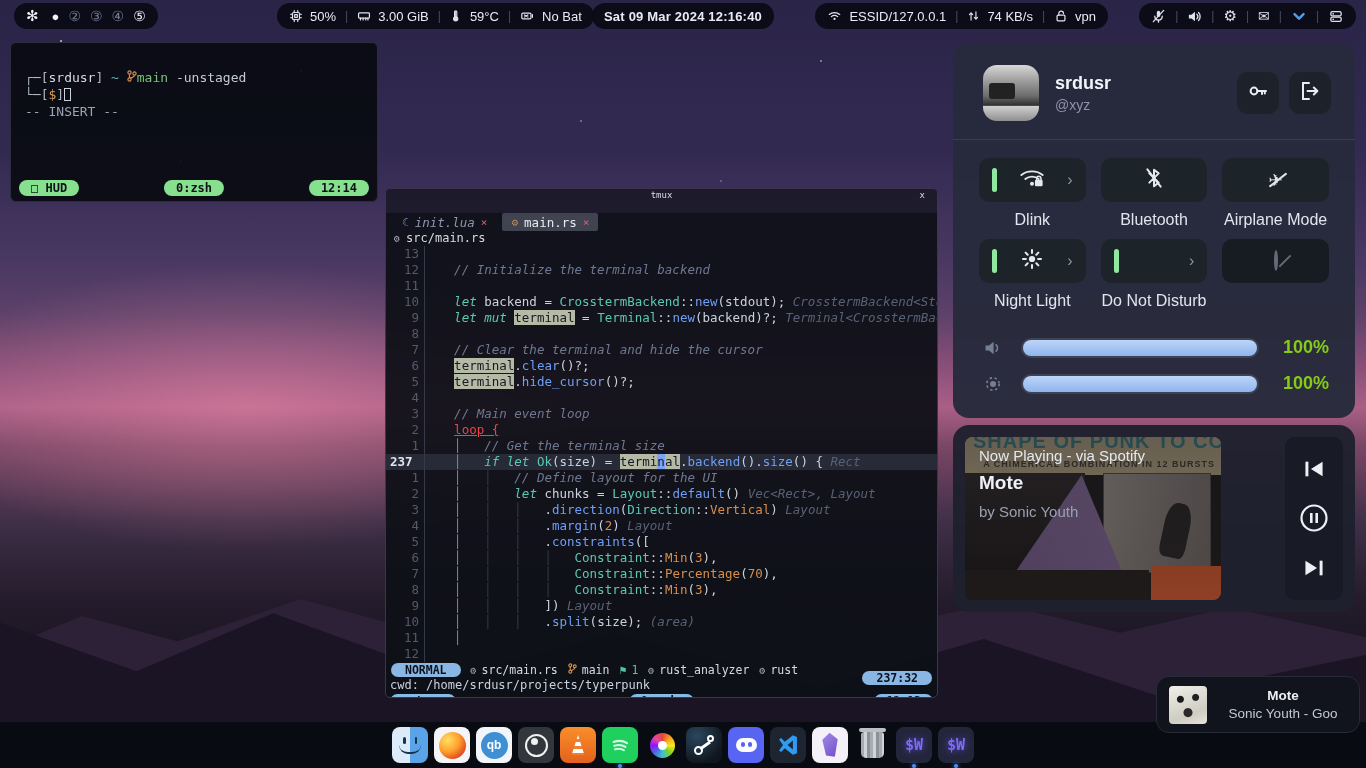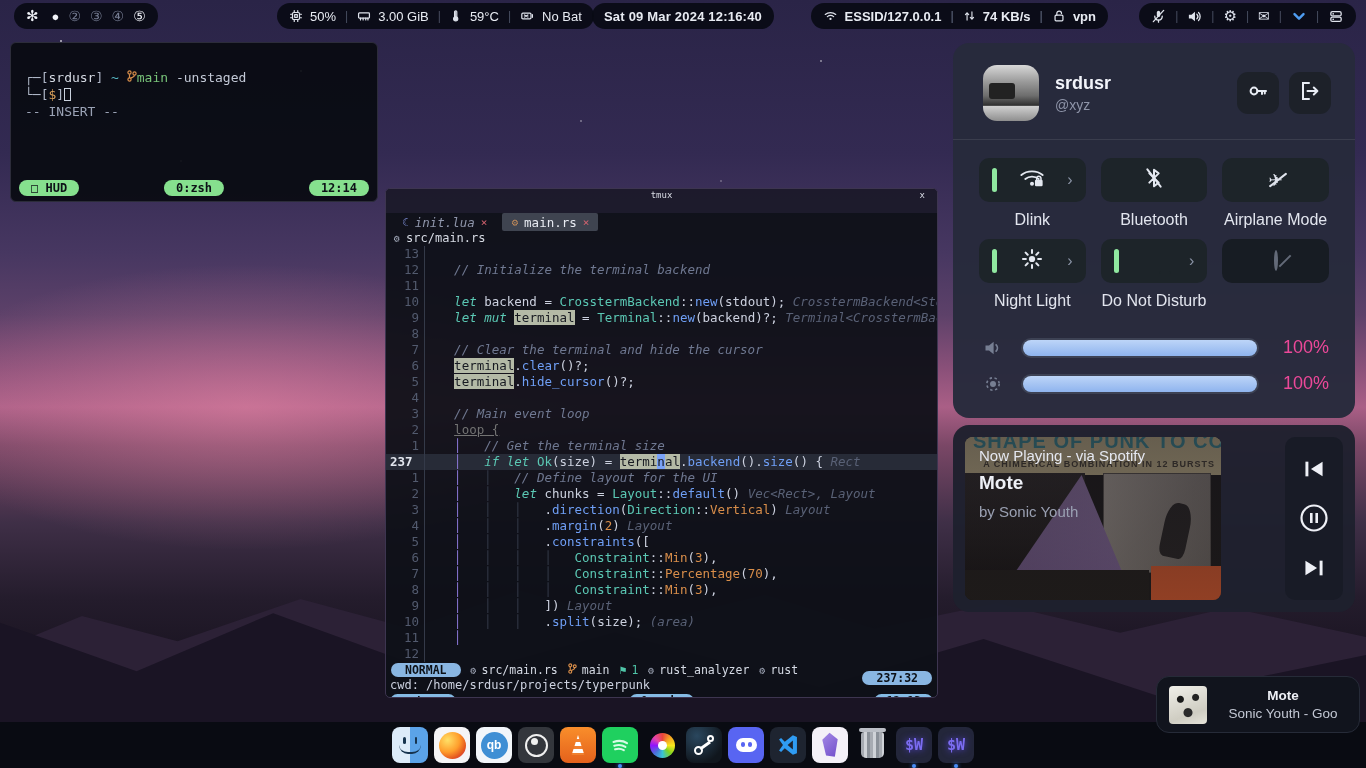--- a/index.html
+++ b/index.html
@@ -75,21 +75,21 @@
   .cl.cur { background:#272b37; }
   .ln { flex:none; width:33px; text-align:right; color:#525a6e; }
   .cl.cur .ln { text-align:left; padding-left:4px; color:#e2e6ee; font-weight:bold; }
   .ct { white-space:pre; padding-left:5px; }
   .sg-p { color:#ccd1df; } .sg-c { color:#6f7891; font-style:italic; }
   .sg-k { color:#5bc8b4; font-style:italic; } .sg-t { color:#5bc8b4; }
   .sg-f { color:#6f9ff6; } .sg-o { color:#d98e4a; }
   .sg-h { color:#596176; font-style:italic; }
   .sg-s { background:#b4baa6; color:#171a21; }
   .sg-x { background:#7aa2f7; color:#10131a; }
-  .sg-u { color:#737373; text-decoration:underline; }
+  .sg-u { color:#ef4444; text-decoration:underline; }
   .gg { color:#343a49; } .gp { color:#8b78d8; }
   .stl { height:16px; display:flex; align-items:center; gap:10px; padding:0 5px; font-size:11.5px; }
   .bluepill { background:#89b6e2; color:#0d1117; font-weight:bold; border-radius:8px; padding:0 14px;
     height:14px; line-height:14px; font-size:11.5px; }
   .stl .item { display:flex; gap:5px; align-items:center; color:#d5dae4; }
   .stl .gear { color:#aab1c2; font-size:10px; }
   .stl .flag { color:#4fc5a8; }
   .stl .pos { margin-left:auto;margin-top:16px; }
   .cwd { height:15px; font-size:12px; color:#ccd1df; padding-left:4px; line-height:15px; }
   .tmuxbar { position:relative; height:17px; margin-top:1px; }
@@ -122,21 +122,21 @@
   .dndc { width:22px; height:22px; border-radius:50%; background:#e8ecf4; position:relative; }
   .dndc:after { content:""; position:absolute; left:5px; top:9.5px; width:12px; height:3px; background:#1d2429; border-radius:2px; }
   .blockc { width:22px; height:22px; border-radius:50%; border:2px solid #636a78; position:relative; }
   .blockc:after { content:""; position:absolute; left:1px; top:8px; width:16px; height:2px; background:#636a78; transform:rotate(-45deg); }
   .plane { position:relative; font-size:17px; color:#dfe3ec; }
   .plane:after { content:""; position:absolute; left:-2px; top:8px; width:22px; height:2px; background:#dfe3ec; transform:rotate(-38deg); border-radius:1px; }
   .sliders { padding:17px 26px 0 30px; display:flex; flex-direction:column; gap:15px; }
   .srow { display:flex; align-items:center; gap:18px; }
   .strack { flex:1; height:20px; border-radius:11px; background:#3d4254; padding:2px; }
   .sfill { height:100%; border-radius:9px; background:linear-gradient(180deg,#bdd5f8,#8fb4ee); }
-  .sval { width:52px; text-align:right; font-size:18px; font-weight:normal; color:#ec4899; }
+  .sval { width:52px; text-align:right; font-size:18px; font-weight:bold; color:#84cc16; }
 
   
   .mediacard { position:absolute; left:953px; top:425px; width:402px; height:187px;
     background:rgba(30,32,46,.96); border-radius:16px; }
   .art { position:absolute; left:12px; top:12px; width:256px; height:163px; border-radius:8px; overflow:hidden; background:#201d18; }
   .art .band { position:absolute; left:0; right:0; top:0; height:38px; background:#cdbd8e; }
   .art .bandt { position:absolute; left:8px; top:-7px; width:300px; font-weight:bold; font-size:20px; color:#3e8f96; white-space:nowrap; letter-spacing:1px; }
   .art .bands { position:absolute; right:6px; top:22px; font-size:9px; font-weight:bold; color:#4a4334; letter-spacing:1px; }
   .art .photo { position:absolute; left:54%; top:36px; right:10px; height:100px;
     background:linear-gradient(135deg,#b3aa9c,#8d857a 50%,#6f685e);
@@ -267,21 +267,21 @@
           <rect x="1.5" y="4.8" width="10.5" height="6.4" rx="1.2"></rect>
           <path d="M13.6 6.5v3"></path>
           <path d="M4.5 6.8l4 2.4 M8.5 6.8l-4 2.4"></path>
         </svg>
       </span>
       <span>No Bat</span>
     </div>
   <div class="pill clockpill" style="left:50%; transform:translateX(-50%);">
     <span>Sat 09 Mar 2024 12:16:40</span>
   </div>
-  <div class="pill" style="right:258px;font-weight:bold;" id="netpill">
+  <div class="pill" style="right:258px;" id="netpill">
       <span class="ic">
         <svg width="15" height="14" viewBox="0 0 16 16" fill="none" stroke="#dfe3ec" stroke-width="1.4" stroke-linecap="round" stroke-linejoin="round">
           <path d="M2 6.2 C5.3 3.4 10.7 3.4 14 6.2"></path>
           <path d="M4.4 8.7 C6.5 7 9.5 7 11.6 8.7"></path>
           <circle cx="8" cy="11.3" r="1.3" fill="#dfe3ec" stroke="none"></circle>
         </svg>
       </span>
       <span>ESSID/127.0.0.1</span>
       <span class="sep">|</span>
       <span class="ic">

